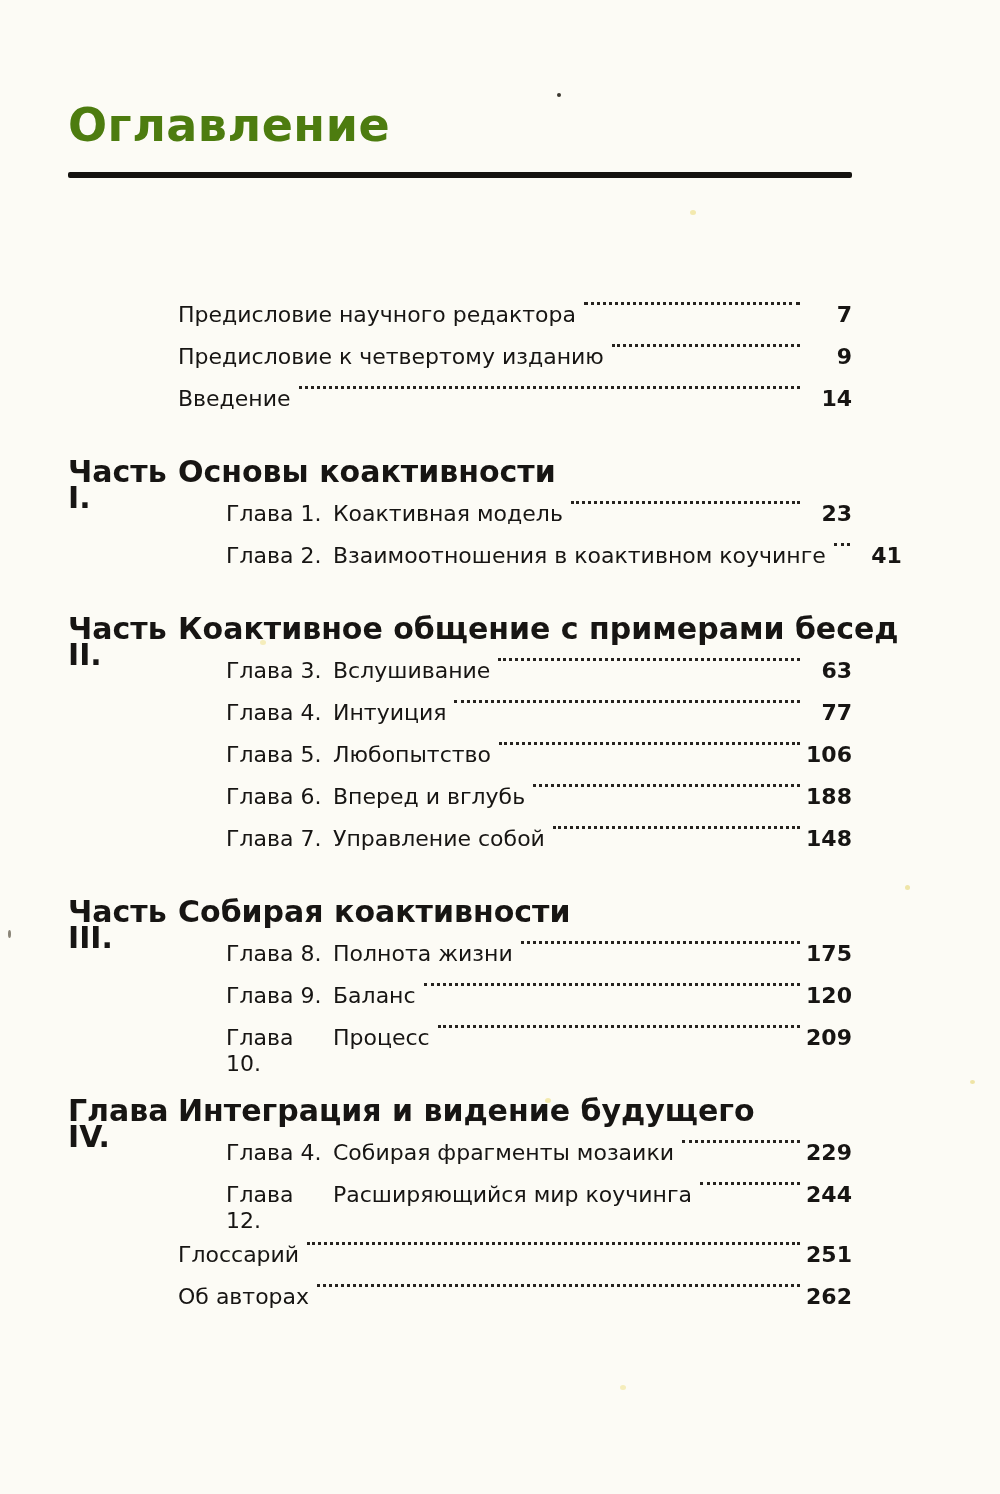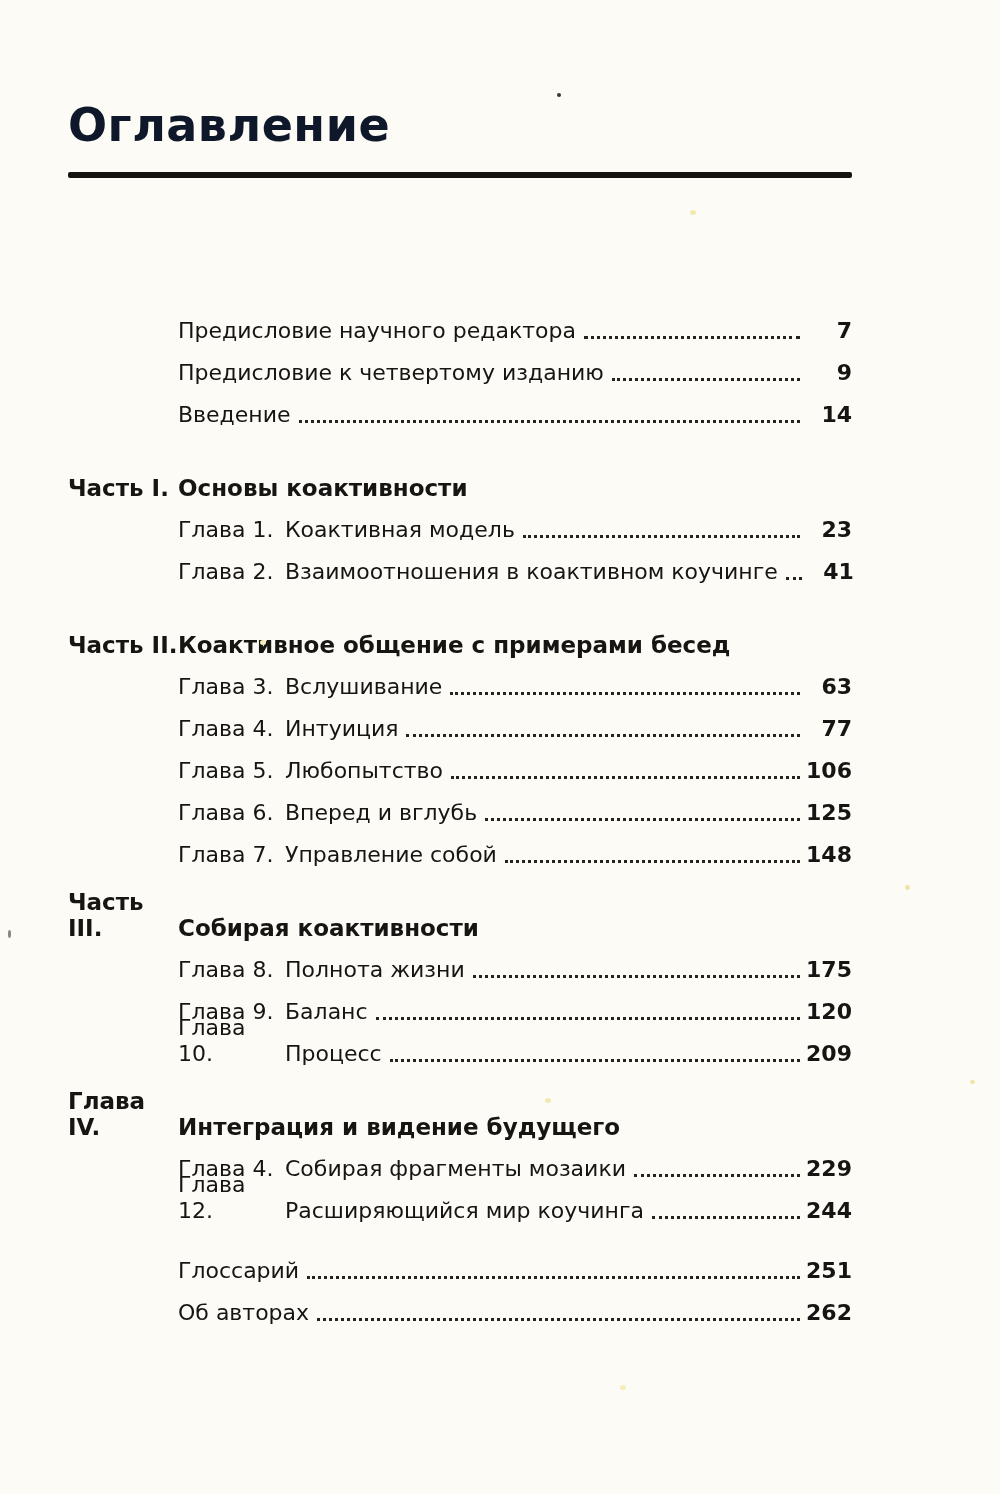--- a/index.html
+++ b/index.html
@@ -21,54 +21,55 @@
     width: 1000px;
     height: 1494px;
     padding: 100px 148px 0 68px;
     box-sizing: border-box;
   }
   .toc-title {
     font-size: 46px;
     font-weight: bold;
     letter-spacing: 0.5px;
     line-height: 50px;
-    color: #0f172a;
+    color: #4d7c0f;
   }
   .title-rule {
     margin-top: 22px;
     height: 6px;
     background: #151310;
     width: 100%;
     border-radius: 2px;
   }
   .front-section { margin-top: 124px; }
   .part-section  { margin-top: 31px; }
   .back-section  { margin-top: 18px; }
 
   .row {
     display: flex;
-    align-items: flex-end;
+    align-items: flex-start;
     height: 42px;
     font-size: 22px;
     line-height: 26px;
   }
   .part-row {
     font-weight: bold;
-    font-size: 23px;
+    font-size: 30px;
   }
   .part-label {
     width: 110px;
     flex: 0 0 110px;
     margin-left: -110px;
   }
   .indented { margin-left: 110px; }
 
   .chapter-label {
     flex: 0 0 107px;
     width: 107px;
+    margin-left: 48px;
   }
   .entry-title { white-space: nowrap; }
   .leader {
     flex: 1 1 auto;
     border-bottom: 3px dotted #26231f;
     margin: 0 6px 5px 8px;
     min-width: 16px;
   }
   .pagenum {
     flex: 0 0 auto;
@@ -148,21 +149,21 @@
     <div class="row">
       <span class="chapter-label">Глава 5.</span>
       <span class="entry-title">Любопытство</span>
       <span class="leader"></span>
       <span class="pagenum">106</span>
     </div>
     <div class="row">
       <span class="chapter-label">Глава 6.</span>
       <span class="entry-title">Вперед и вглубь</span>
       <span class="leader"></span>
-      <span class="pagenum">125</span>
+      <span class="pagenum">188</span>
     </div>
     <div class="row">
       <span class="chapter-label">Глава 7.</span>
       <span class="entry-title">Управление собой</span>
       <span class="leader"></span>
       <span class="pagenum">148</span>
     </div>
   </div>
 
   <div class="part-section indented">

